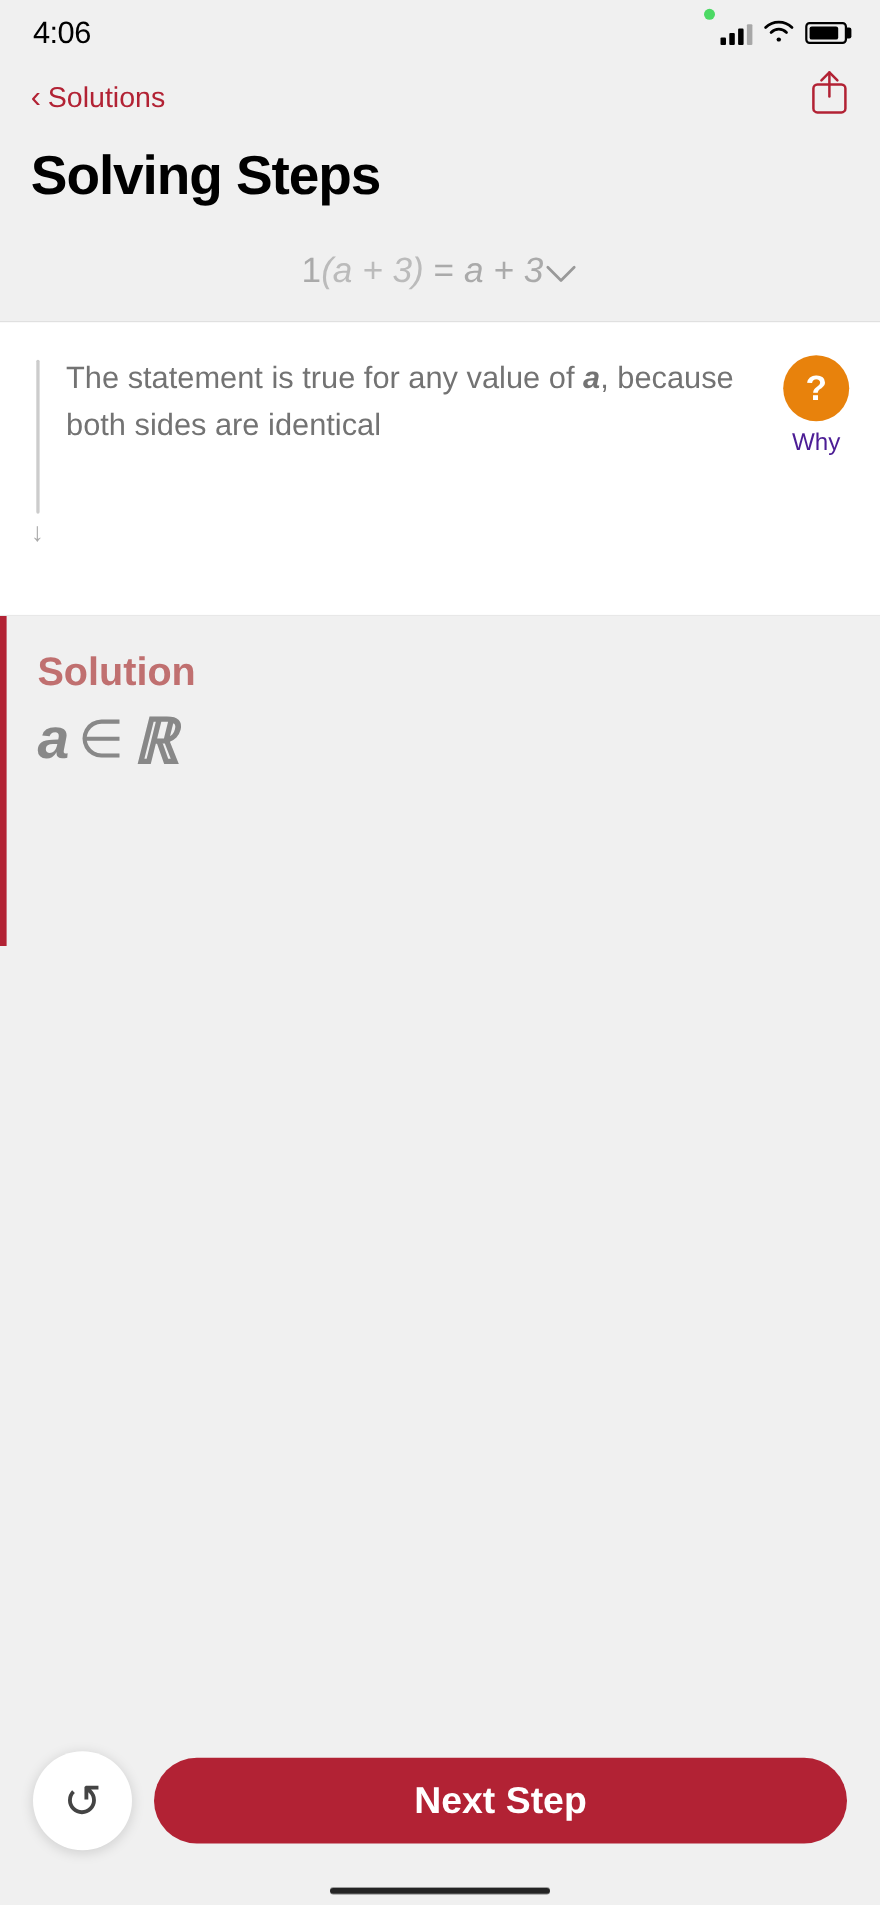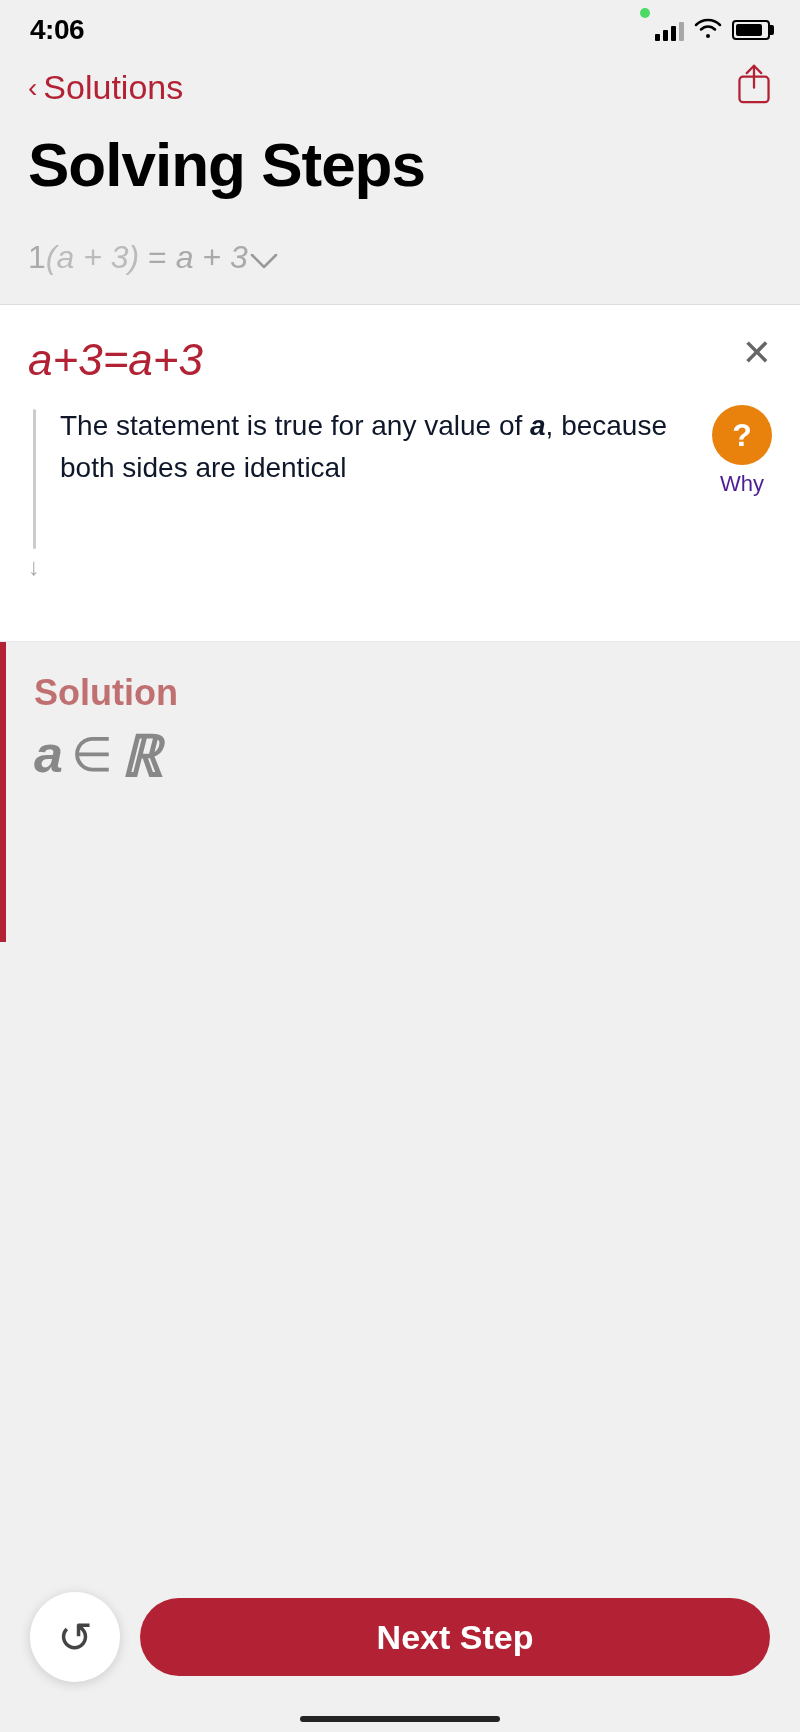--- a/index.html
+++ b/index.html
@@ -17,21 +17,21 @@
     .status-bar {
       display: flex;
       justify-content: space-between;
       align-items: center;
       padding: 14px 30px 8px 30px;
       background: #f0f0f0;
       height: 54px;
     }
     .status-time {
       font-size: 28px;
-      font-weight: 700;
+      font-weight: 400;
       color: #000;
       letter-spacing: -0.5px;
     }
     .status-icons {
       display: flex;
       align-items: center;
       gap: 10px;
     }
     .signal-bars {
       display: flex;
@@ -105,48 +105,48 @@
       font-size: 26px;
       cursor: pointer;
     }
     .back-chevron {
       font-size: 28px;
       color: #b22234;
       font-weight: 300;
     }
     .back-label {
       color: #b22234;
-      font-size: 34px;
+      font-size: 26px;
     }
     .share-button {
       color: #b22234;
       font-size: 30px;
       cursor: pointer;
     }
 
     
     .page-title-section {
       padding: 10px 28px 20px 28px;
       background: #f0f0f0;
     }
     .page-title {
-      font-size: 62px;
+      font-size: 50px;
       font-weight: 800;
       color: #000;
       letter-spacing: -1px;
       line-height: 1.1;
     }
 
     
     .collapsed-step {
       background: #f0f0f0;
       padding: 20px 28px 20px 28px;
       border-bottom: 1px solid #ddd;
       display: flex;
-      justify-content: flex-start;
+      justify-content: center;
       align-items: center;
     }
     .collapsed-step-content {}
     .collapsed-equation {
       font-size: 32px;
       color: #999;
       margin-bottom: 8px;
       font-style: italic;
     }
     .collapsed-description {
@@ -205,21 +205,21 @@
     .step-arrow-down-small {
       font-size: 24px;
       color: #aaa;
       margin-top: 4px;
     }
     .step-description-area {
       flex: 1;
     }
     .step-description-text {
       font-size: 28px;
-      color: #0f172a;
+      color: #737373;
       line-height: 1.5;
     }
     .step-description-text .highlight-a {
       font-weight: 700;
       font-style: italic;
     }
     .why-button {
       display: flex;
       flex-direction: column;
       align-items: center;
@@ -414,26 +414,20 @@
   </div>
   <div class="chevron-down">
     <svg width="32" height="20" viewBox="0 0 32 20" fill="none">
       <path d="M4 4 L16 16 L28 4" stroke="#999" stroke-width="2.5" stroke-linecap="round" stroke-linejoin="round"></path>
     </svg>
   </div>
 </div>
 
 <div class="step-card">
 
-  <div class="step-card-header">
-    <div class="step-equation">
-      <span style="font-style:italic;">a</span><span>+3=</span><span style="font-style:italic;">a</span><span>+3</span>
-    </div>
-    <div class="close-btn">✕</div>
-  </div>
 
   <div class="step-body">
     <div class="step-line-indicator">
       <div class="step-vertical-line"></div>
       <div class="step-arrow-down-small">↓</div>
     </div>
     <div class="step-description-area">
       <p class="step-description-text">
         The statement is true for any value of <span class="highlight-a">a</span>, because both sides are identical
       </p>

